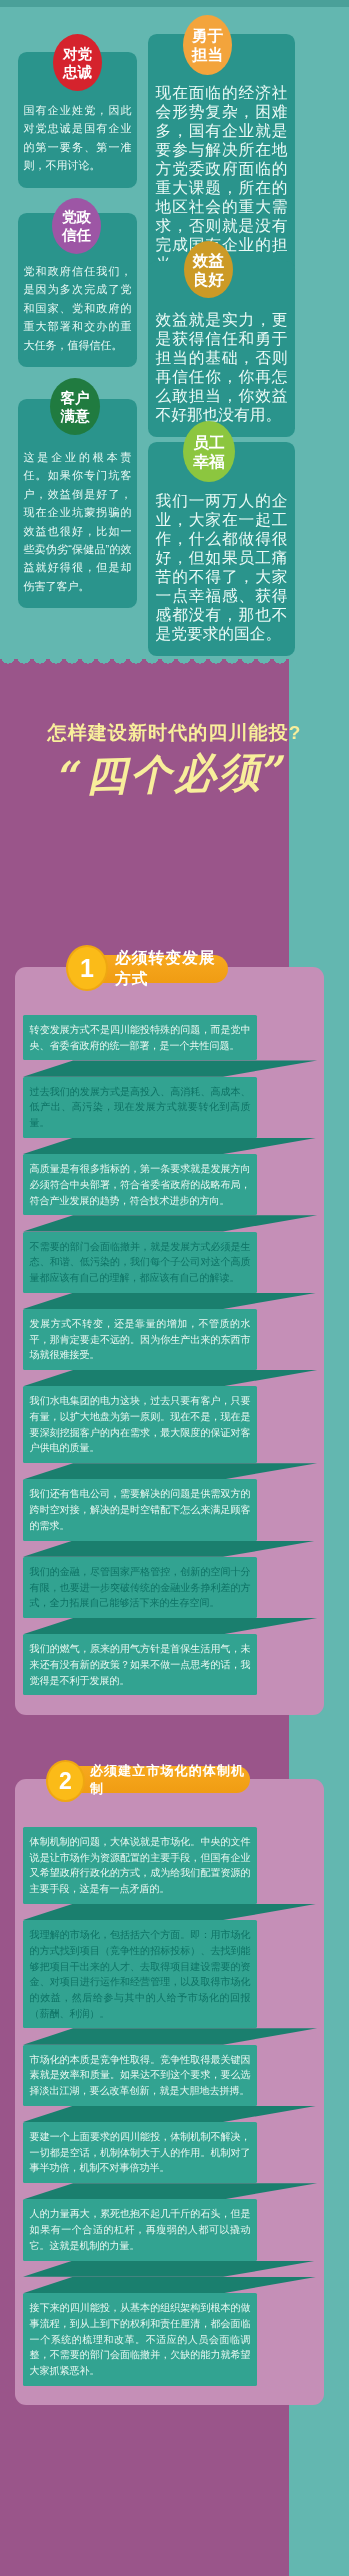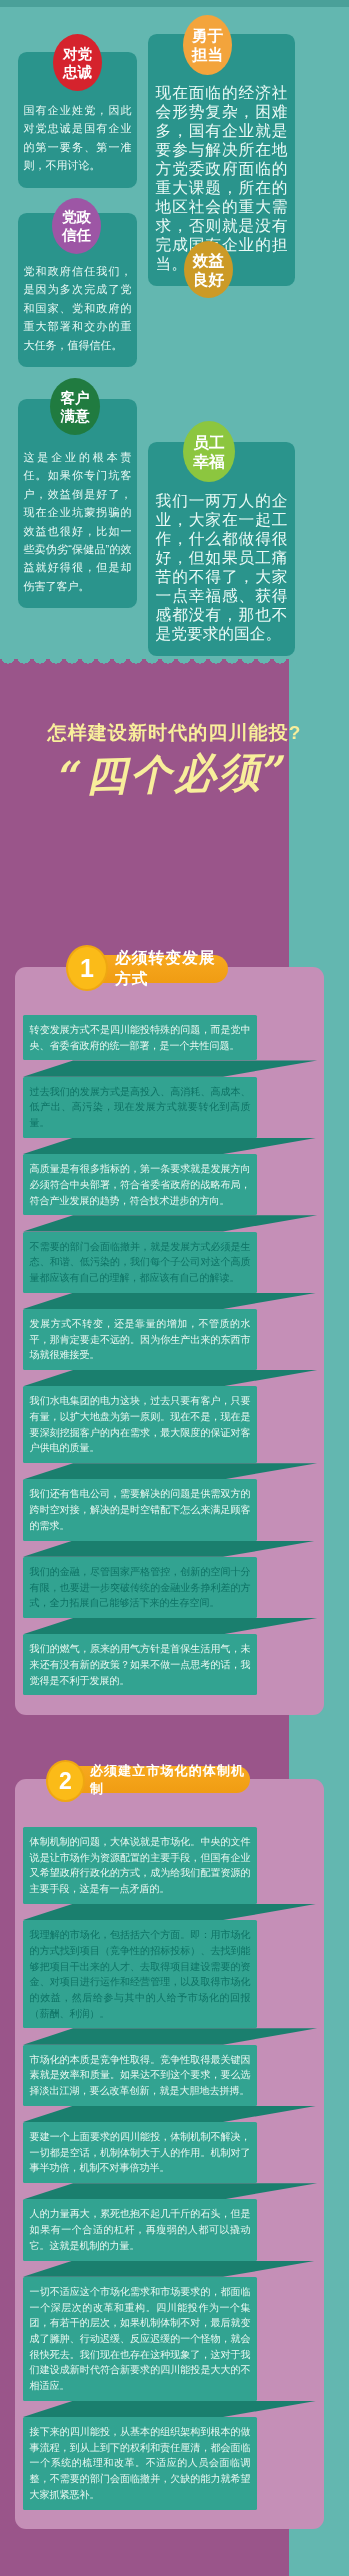--- a/index.html
+++ b/index.html
@@ -81,20 +81,23 @@
     </div>
 
     <div class="vcard colL" style="left:18px;top:213px;">
       <p>党和政府信任我们，是因为多次完成了党和国家、党和政府的重大部署和交办的重大任务，值得信任。</p>
     </div>
     <div class="badge badgeL" style="left: 52px; top: 198px; width: 49px; height: 56px; background-color: rgb(157, 86, 165); text-align: center;">
       <span>党政</span>
       <span>信任</span>
     </div>
 
+    <div class="vcard colR" style="left:148px;top:261px;">
+      <p>效益就是实力，更是获得信任和勇于担当的基础，否则再信任你，你再怎么敢担当，你效益不好那也没有用。</p>
+    </div>
     <div class="badge badgeR" style="left: 184px; top: 241px; width: 49px; height: 57px; background-color: rgb(204, 154, 38);">
       <span>效益</span>
       <span>良好</span>
     </div>
 
     <div class="vcard colL" style="left:18px;top:399px;">
       <p>这是企业的根本责任。如果你专门坑客户，效益倒是好了，现在企业坑蒙拐骗的效益也很好，比如一些卖伪劣“保健品”的效益就好得很，但是却伤害了客户。</p>
     </div>
     <div class="badge badgeL" style="left: 50px; top: 378px; width: 50px; height: 57px; background-color: rgb(32, 123, 64);">
       <span>客户</span>
@@ -154,20 +157,19 @@
       <div class="gbox light">体制机制的问题，大体说就是市场化。中央的文件说是让市场作为资源配置的主要手段，但国有企业又希望政府行政化的方式，成为给我们配置资源的主要手段，这是有一点矛盾的。</div>
       <div class="conn"></div>
       <div class="gbox dark">我理解的市场化，包括括六个方面。即：用市场化的方式找到项目（竞争性的招标投标）、去找到能够把项目干出来的人才、去取得项目建设需要的资金、对项目进行运作和经营管理，以及取得市场化的效益，然后给参与其中的人给予市场化的回报（薪酬、利润）。</div>
       <div class="conn"></div>
       <div class="gbox light">市场化的本质是竞争性取得。竞争性取得最关键因素就是效率和质量。如果达不到这个要求，要么选择淡出江湖，要么改革创新，就是大胆地去拼搏。</div>
       <div class="conn"></div>
       <div class="gbox light">要建一个上面要求的四川能投，体制机制不解决，一切都是空话，机制体制大于人的作用。机制对了事半功倍，机制不对事倍功半。</div>
       <div class="conn"></div>
       <div class="gbox light">人的力量再大，累死也抱不起几千斤的石头，但是如果有一个合适的杠杆，再瘦弱的人都可以撬动它。这就是机制的力量。</div>
       <div class="conn"></div>
-      <div class="gbox light">一切不适应这个市场化需求和市场要求的，都面临一个深层次的改革和重构。四川能投作为一个集团，有若干的层次，如果机制体制不对，最后就变成了臃肿、行动迟缓、反应迟缓的一个怪物，就会很快死去。我们现在也存在这种现象了，这对于我们建设成新时代符合新要求的四川能投是大大的不相适应。</div>
       <div class="conn"></div>
       <div class="gbox light">接下来的四川能投，从基本的组织架构到根本的做事流程，到从上到下的权利和责任厘清，都会面临一个系统的梳理和改革。不适应的人员会面临调整，不需要的部门会面临撤并，欠缺的能力就希望大家抓紧恶补。</div>
     </div>
   </section>
 
 </div>
 
 
 </body></html>

